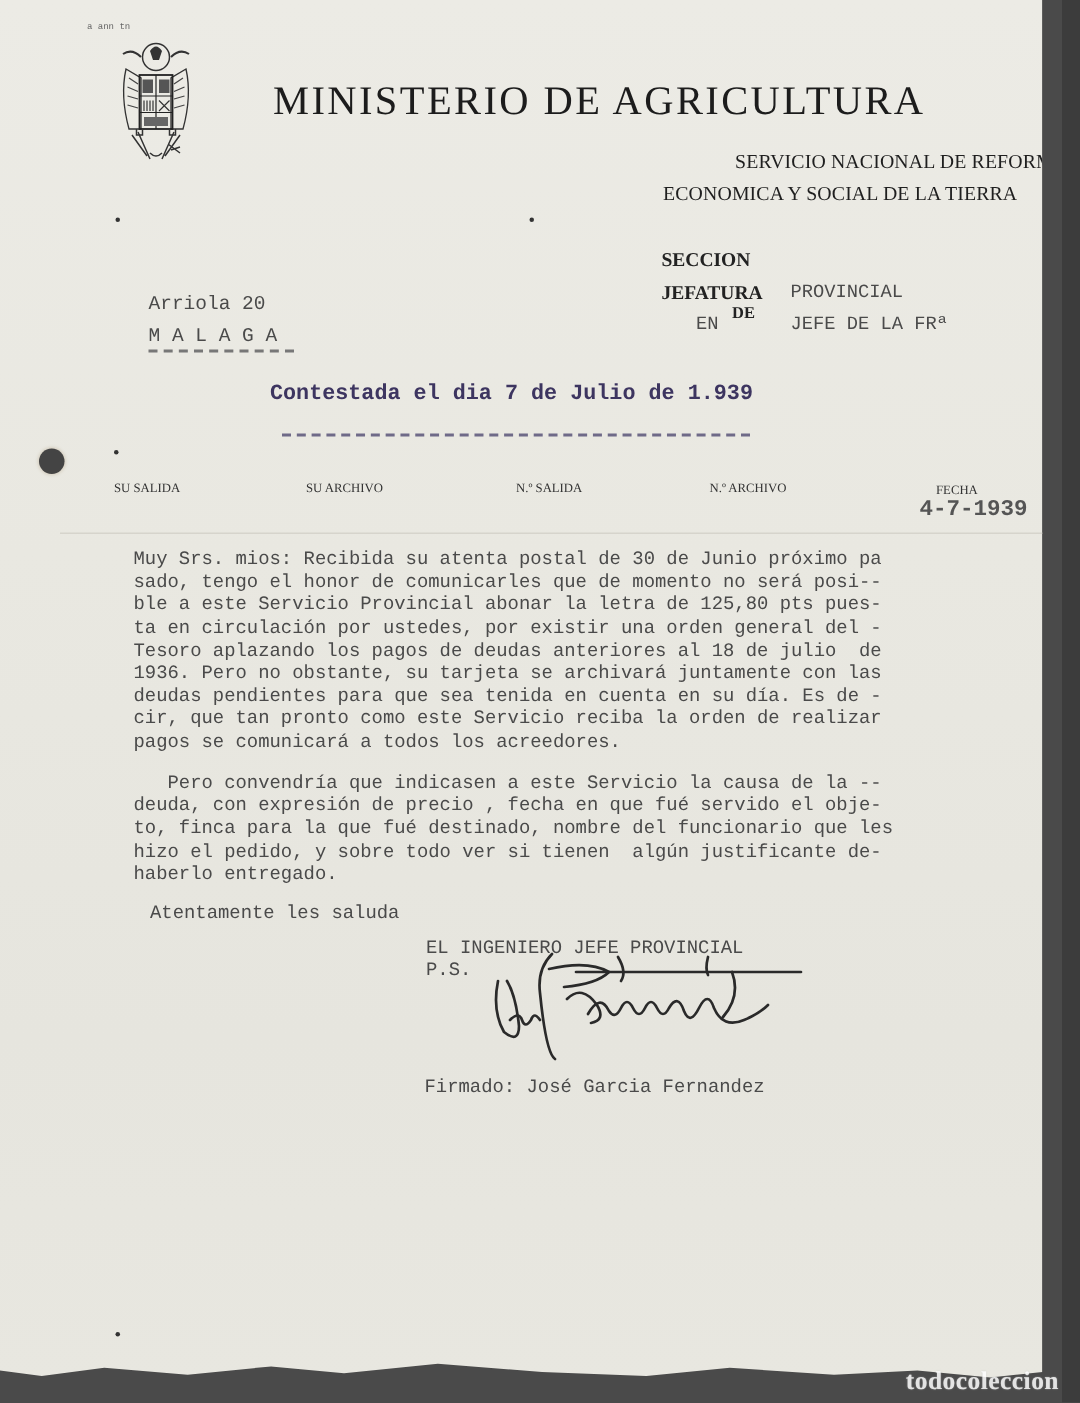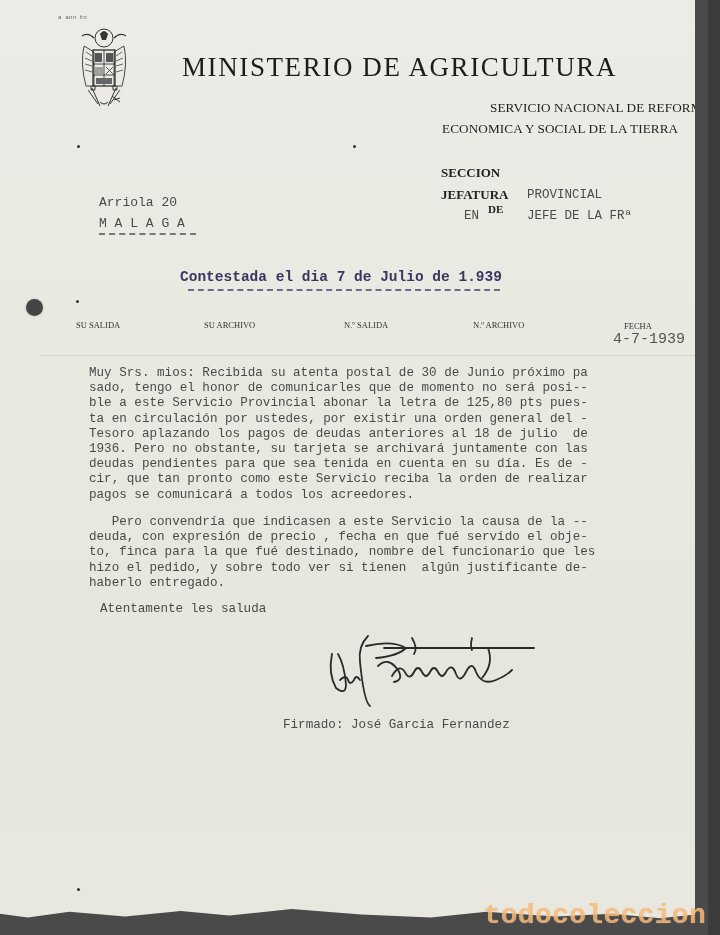--- a/index.html
+++ b/index.html
@@ -19,36 +19,36 @@
   .type-purple { font-family: "Liberation Mono", "DejaVu Sans Mono", monospace; color: #3d3560; font-weight: bold; }
 
   .crest { left: 78px; top: 24px; width: 52px; height: 95px; }
   .ministry-title { left: 182px; top: 52px; font-size: 27px; letter-spacing: 1.6px; font-family: "Liberation Serif", serif; color: #1c1c1c; white-space: nowrap; }
   .service-line { left: 442px; font-size: 13.2px; font-family: "Liberation Serif", serif; color: #1f1f1f; white-space: nowrap; letter-spacing: 0.1px; }
   .section-lbl { font-family: "Liberation Serif", serif; font-weight: bold; font-size: 13px; color: #222; white-space: nowrap; }
 
   .addr { left: 99px; font-size: 13px; white-space: nowrap; }
   .underline-dash { left: 99px; top: 227px; width: 97px; border-top: 2px dashed #777; }
 
-  .replied { left: 180px; top: 269px; font-size: 14.5px; white-space: nowrap; font-family: Liberation Mono, monospace; }
+  .replied { left: 180px; top: 255px; font-size: 14.5px; white-space: nowrap; font-family: Liberation Mono, monospace; }
   .replied-line { left: 188px; top: 289px; width: 312px; border-top: 2px dashed #6f6a88; }
 
   .meta-lbl { font-family: "Liberation Serif", serif; font-size: 8.5px; color: #333; white-space: nowrap; top: 320px; }
-  .fecha-val { left: 613px; top: 331px; font-size: 15px; color: #555; white-space: nowrap; }
+  .fecha-val { left: 613px; top: 331px; font-size: 15px; color: #555; white-space: nowrap; font-weight: bold; }
 
   .body-text { left: 89px; top: 366px; width: 610px; font-size: 12.6px; line-height: 15.2px; white-space: pre; }
   .salut { left: 100px; top: 602px; font-size: 12.6px; white-space: nowrap; }
   .sig-title { left: 284px; top: 625px; font-size: 12.6px; line-height: 15px; white-space: pre; }
   .signature { left: 322px; top: 632px; width: 220px; height: 80px; }
   .signed { left: 283px; top: 718px; font-size: 12.6px; white-space: nowrap; }
   .direction { left: 86px; top: 796px; font-size: 12.8px; white-space: nowrap; }
 
   .hole { width: 17px; height: 17px; border-radius: 50%; background: #444; box-shadow: 0 0 2px 1px #d8d2c4; }
   .dot { width: 3px; height: 3px; border-radius: 50%; background: #333; }
-  .watermark { right: 14px; bottom: 4px; font-family: Liberation Mono, monospace; font-weight: bold; font-size: 28px; color: #fdba74; opacity: 0.85; letter-spacing: 0.3px; text-shadow: 0 0 1px #bbb; }
+  .watermark { right: 14px; bottom: 4px; font-family: Liberation Serif, serif; font-weight: bold; font-size: 17px; color: #ffffff; opacity: 0.85; letter-spacing: 0.3px; text-shadow: 0 0 1px #bbb; }
   .right-edge { right: 0; top: 0; width: 12px; height: 935px; background: #3c3c3c; }
 </style>
 </head>
 <body>
 
 <div class="paper">
 
   <div class="abs type" style="left:58px;top:14px;font-size:6px;color:#666;">a ann tn</div>
 
   <svg class="abs crest" viewBox="0 0 52 95">
@@ -113,20 +113,22 @@
 deudas pendientes para que sea tenida en cuenta en su día. Es de -
 cir, que tan pronto como este Servicio reciba la orden de realizar
 pagos se comunicará a todos los acreedores.</div>
   <div class="abs type body-text" style="top:515px;">   Pero convendría que indicasen a este Servicio la causa de la --
 deuda, con expresión de precio , fecha en que fué servido el obje-
 to, finca para la que fué destinado, nombre del funcionario que les
 hizo el pedido, y sobre todo ver si tienen  algún justificante de-
 haberlo entregado.</div>
   <div class="abs type salut">Atentamente les saluda</div>
 
+  <div class="abs type sig-title"><span>EL INGENIERO JEFE PROVINCIAL</span>
+<span>P.S.</span></div>
 
   <svg class="abs signature" viewBox="0 0 220 80">
     <g fill="none" stroke="#2a2a2a" stroke-width="1.8" stroke-linecap="round">
       <path d="M10 22 q-4 20 4 34 q10 8 10 -4 q-2 -20 -8 -30"></path>
       <path d="M18 48 q6 -6 8 0 q2 6 6 0 q2 -6 6 0"></path>
       <path d="M46 4 q-10 10 -8 26 q4 40 10 44"></path>
       <path d="M44 14 q26 -6 40 2 q-8 8 -30 10"></path>
       <path d="M56 34 q10 -10 20 4 q6 10 -4 12"></path>
       <path d="M62 16 h150"></path>
       <path d="M70 44 q8 -14 14 -2 q4 6 8 -2 q4 -8 8 0 q4 8 8 0 q4 -8 8 0 q4 8 8 0 q6 -10 10 2 q4 10 10 -2 q6 -12 10 0 q6 14 20 8 q10 -4 16 -10"></path>

